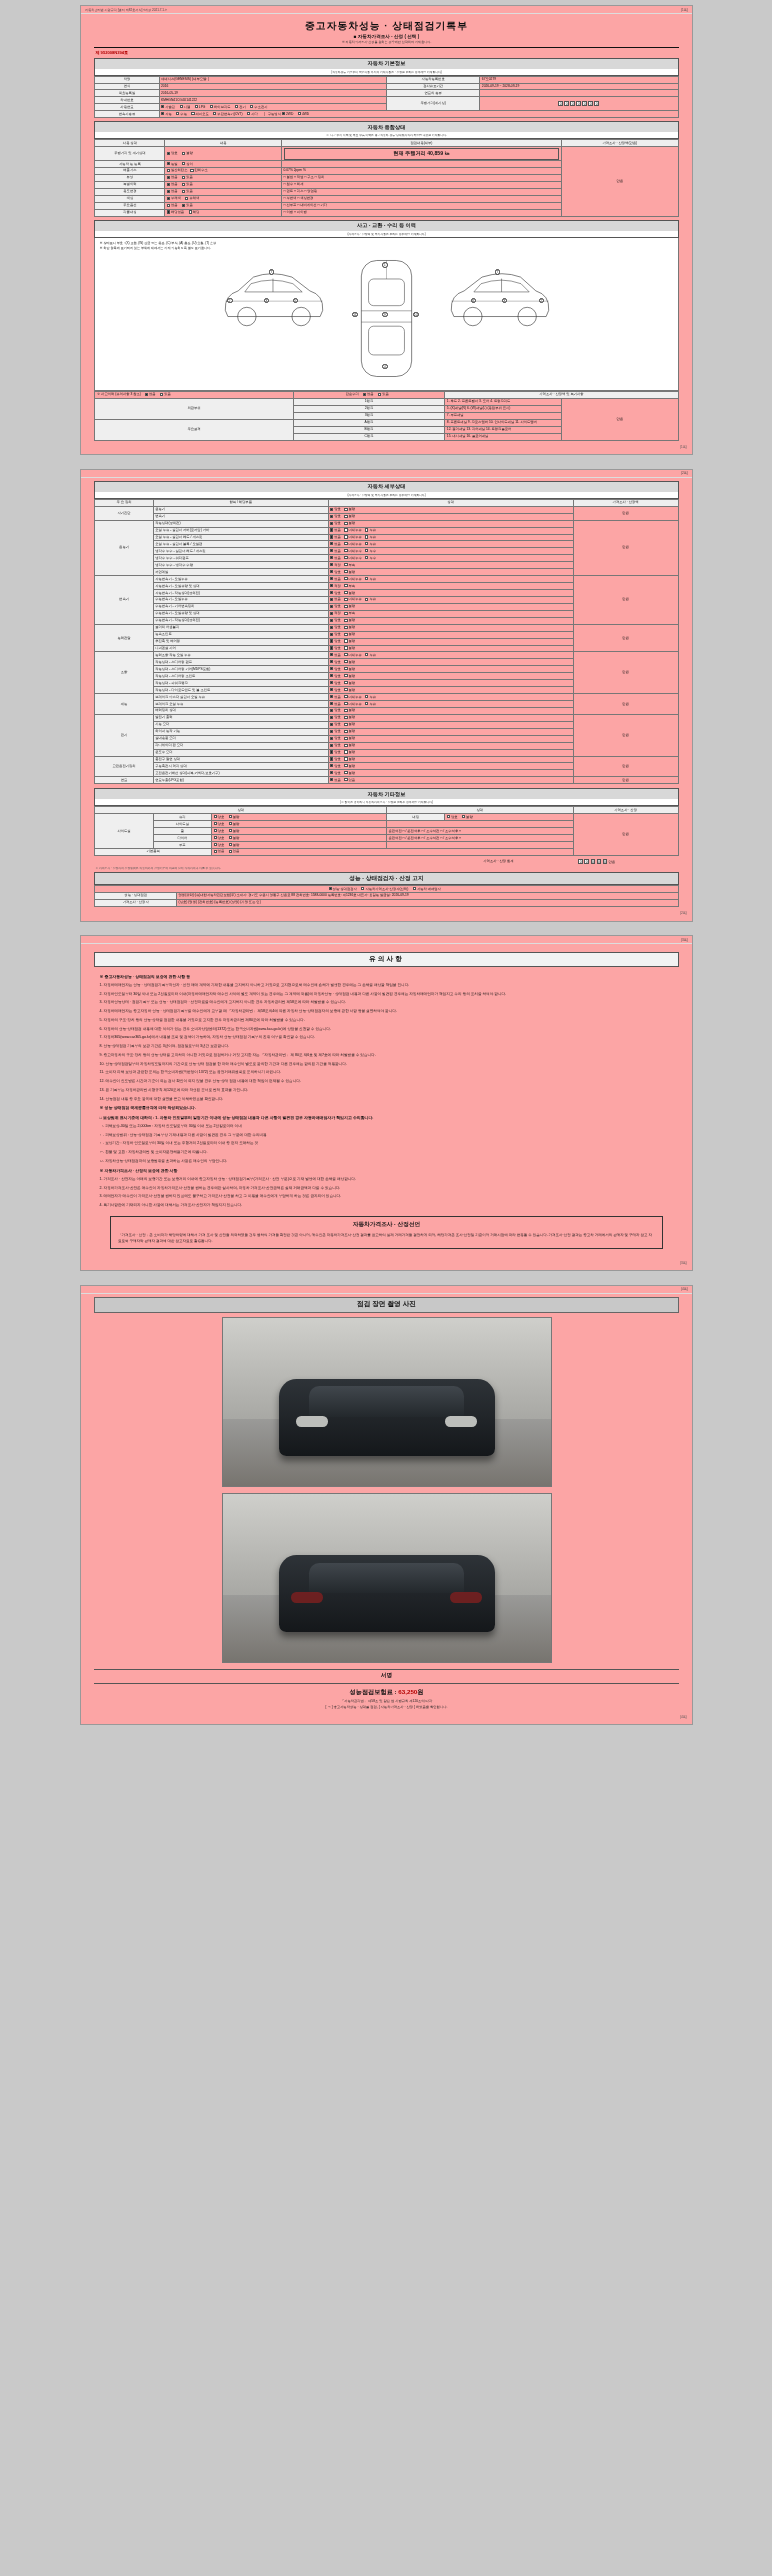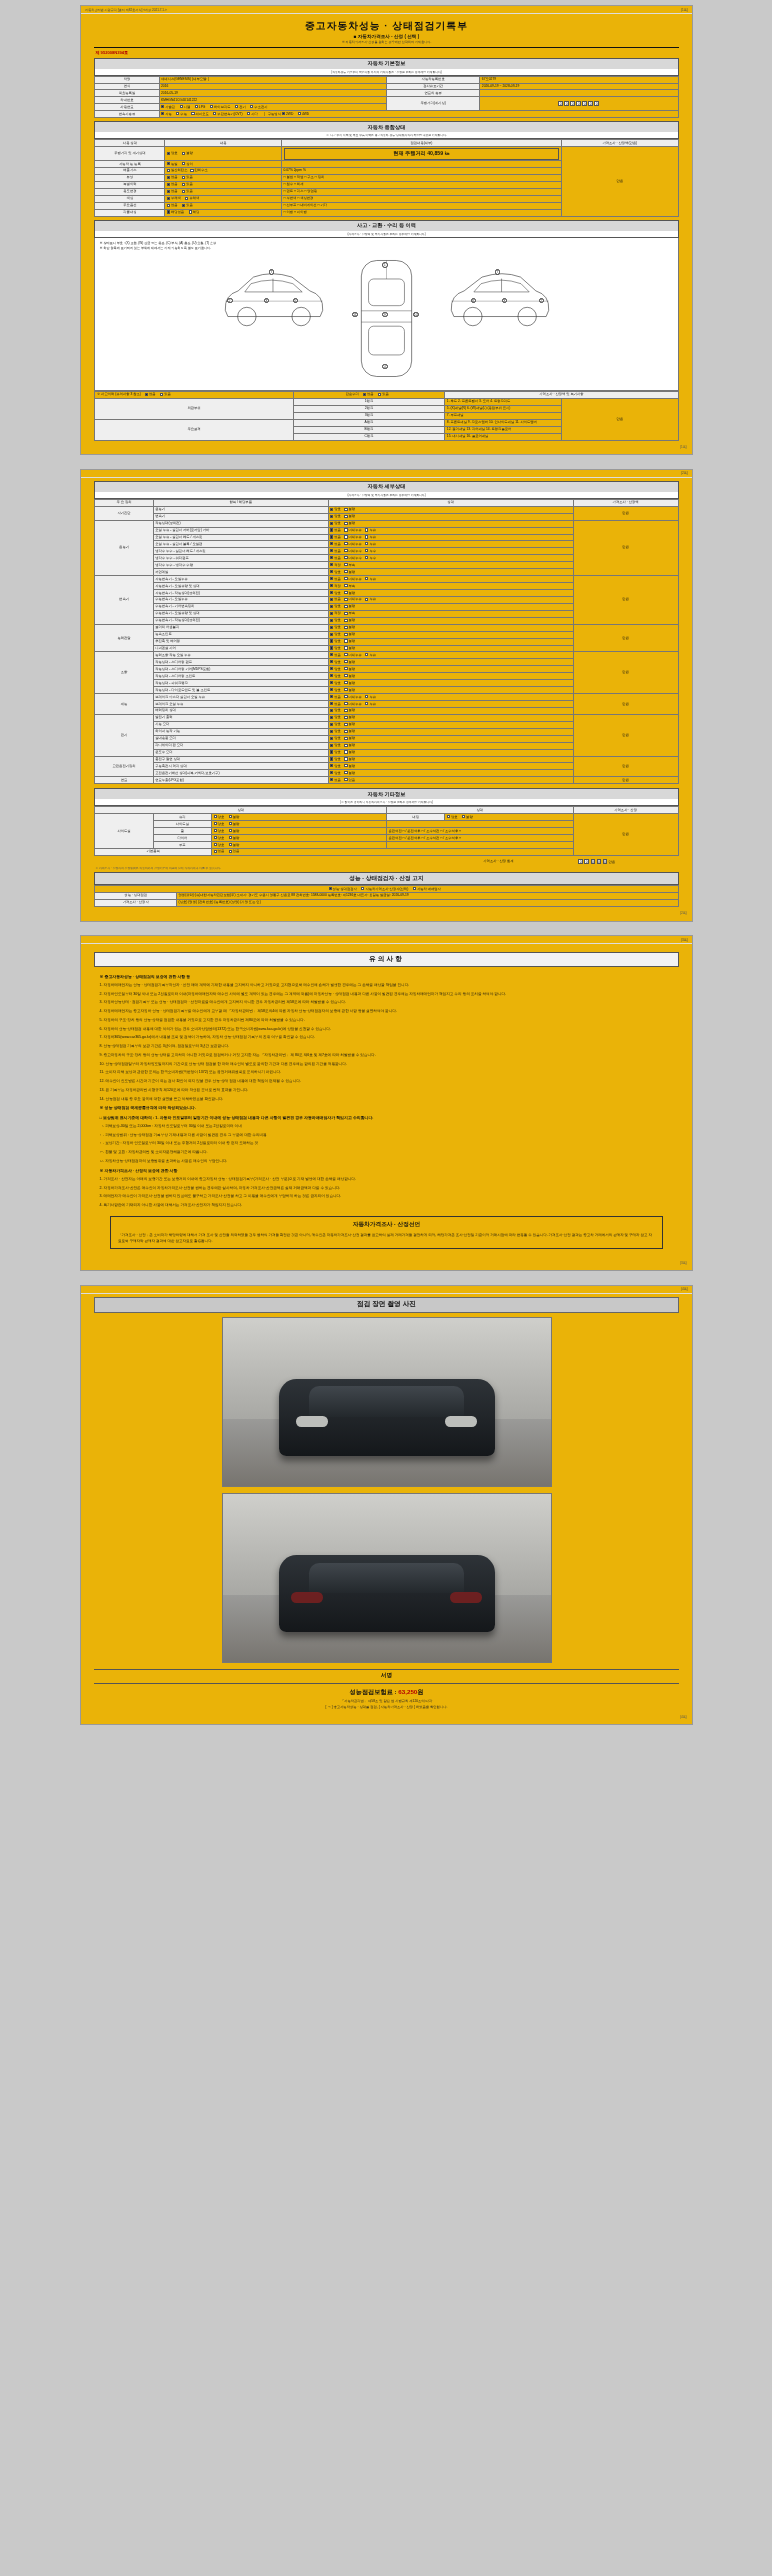--- a/index.html
+++ b/index.html
@@ -11,21 +11,21 @@
     width:773px;
   }
   .page {
     width:773px;
     margin:0 auto;
     padding: 5.2px 0 20.6px 0;
   }
   .sheet {
     width: 613px;
     margin: 0 auto 13.4px auto;
-    background:#eab308;
+    background:#fca5a5;
     border:0.5px solid #999;
     padding: 0 0 5.2px 0;
     position:relative;
   }
   .sheet-topline {
     font-size:3.1px;
     padding:1.5px 4.1px;
     border-bottom:0.5px solid #ddd;
     color:#444;
     display:flex;

